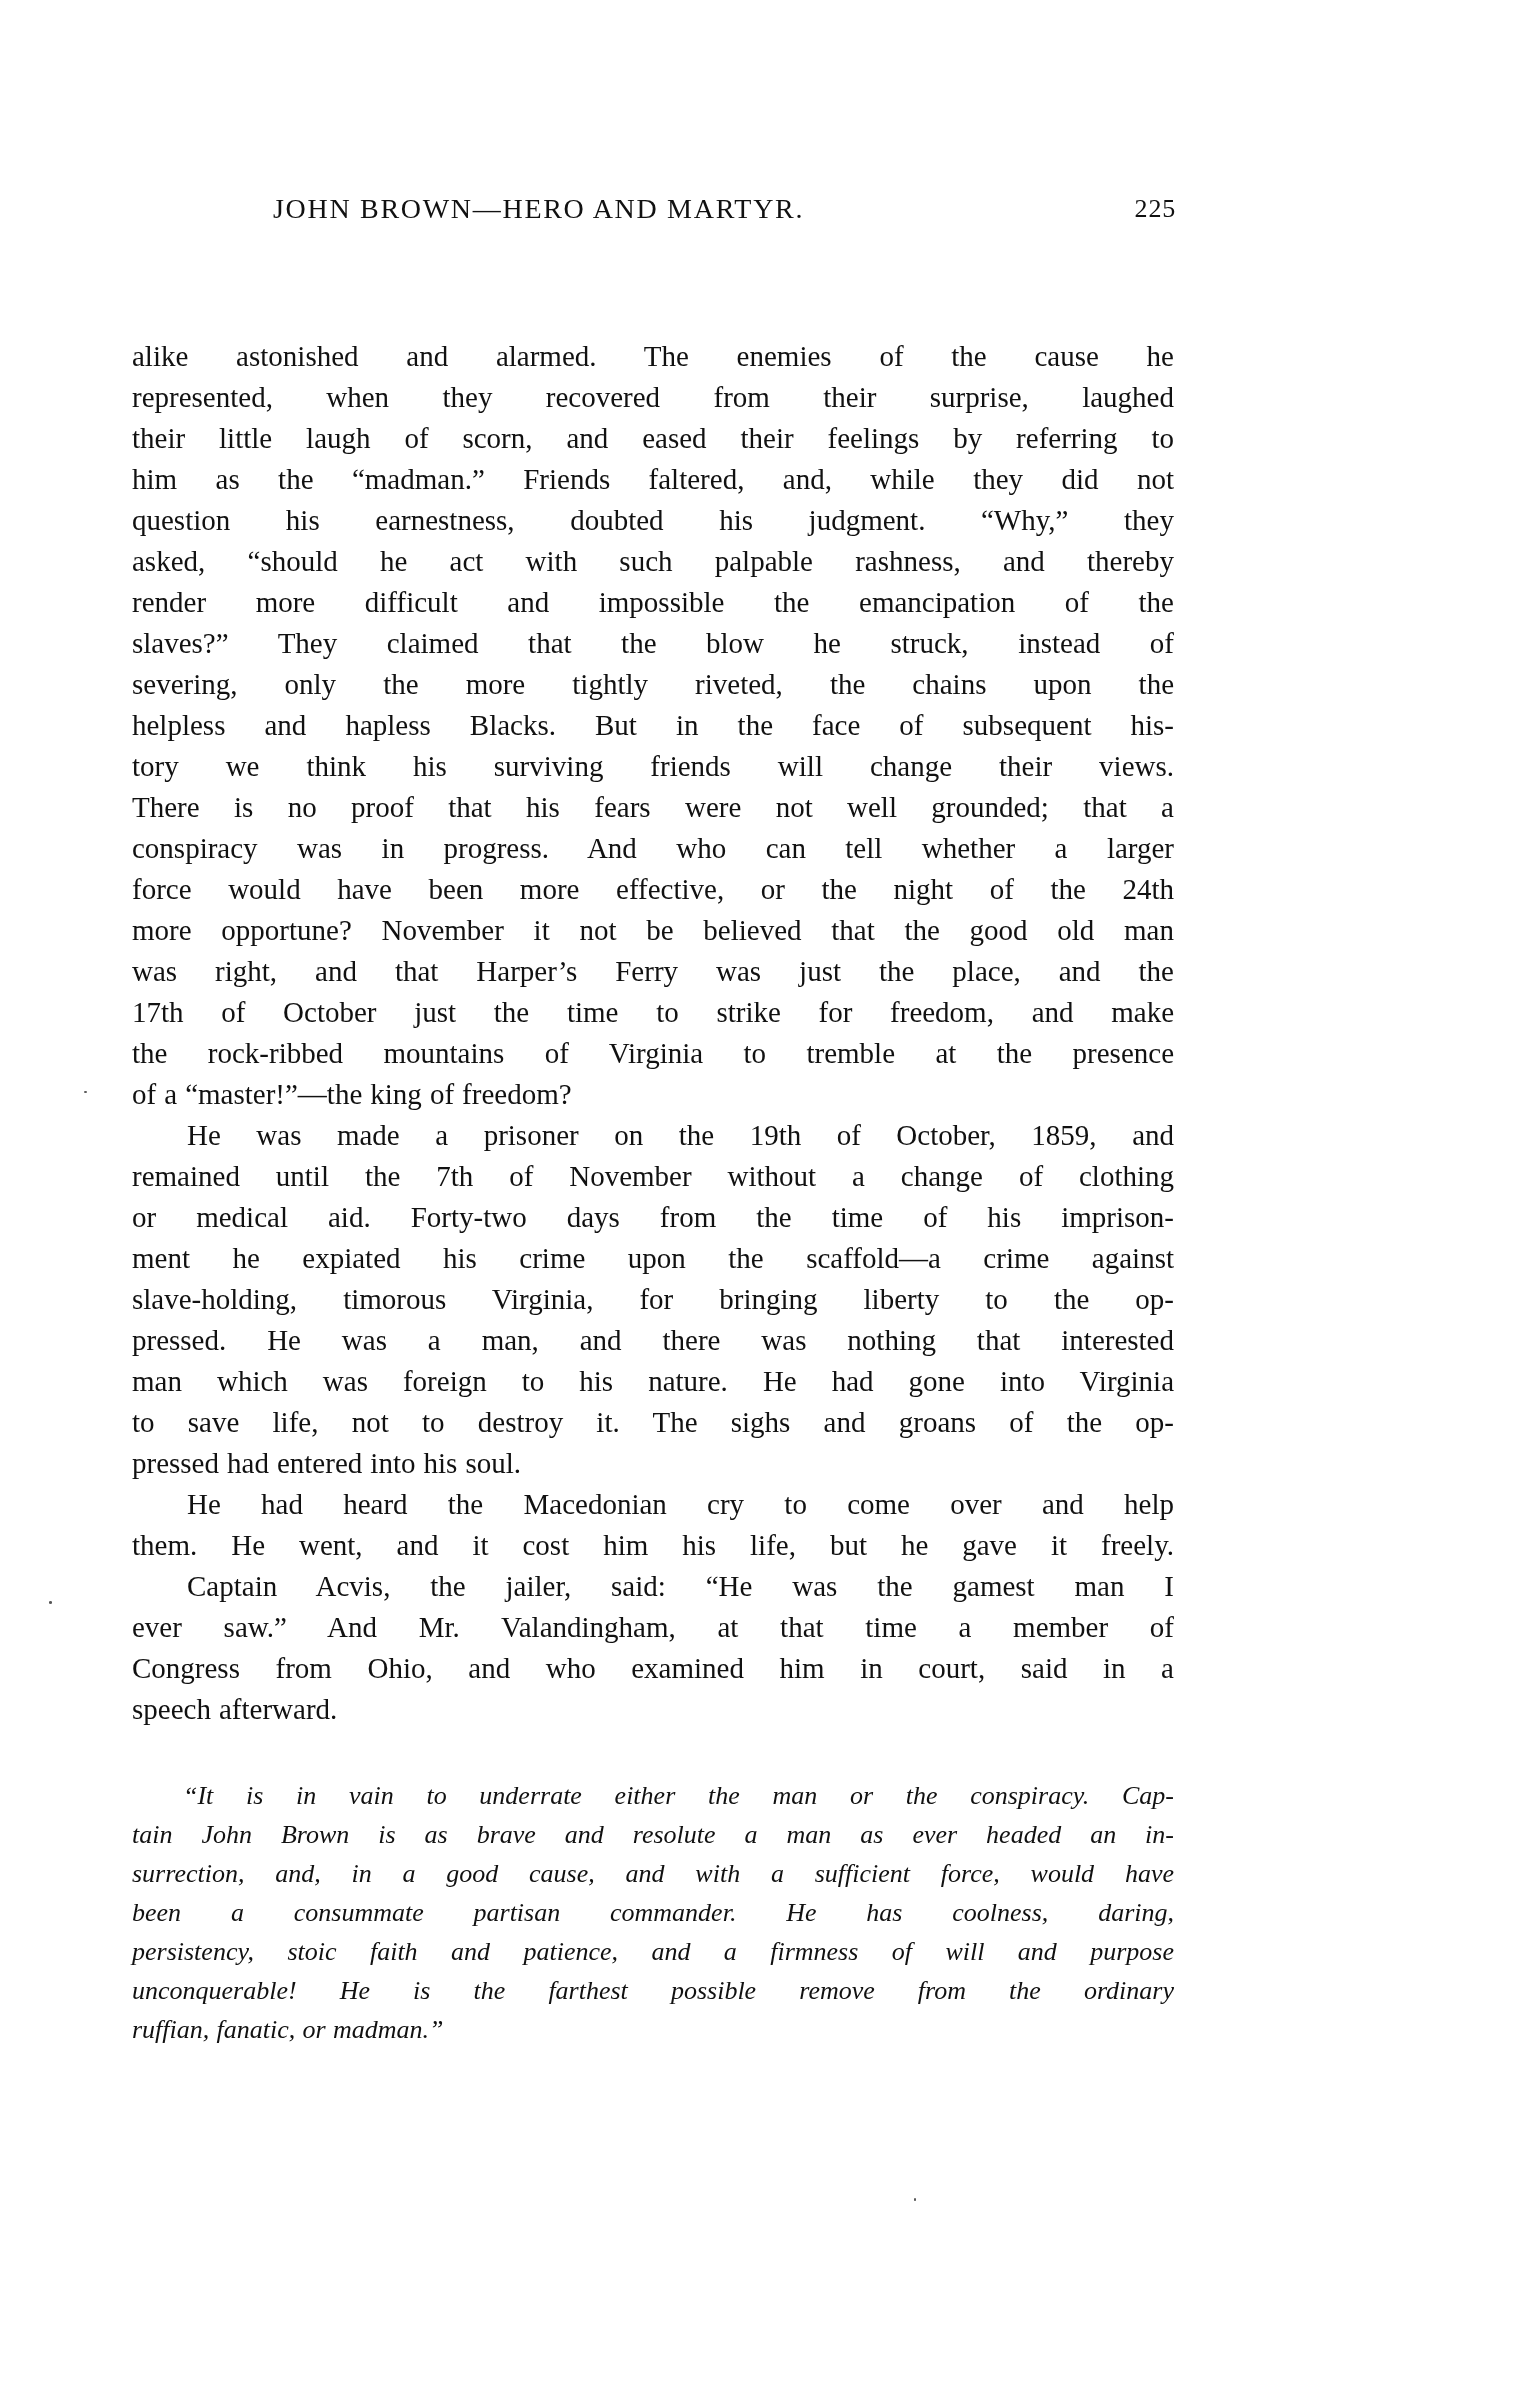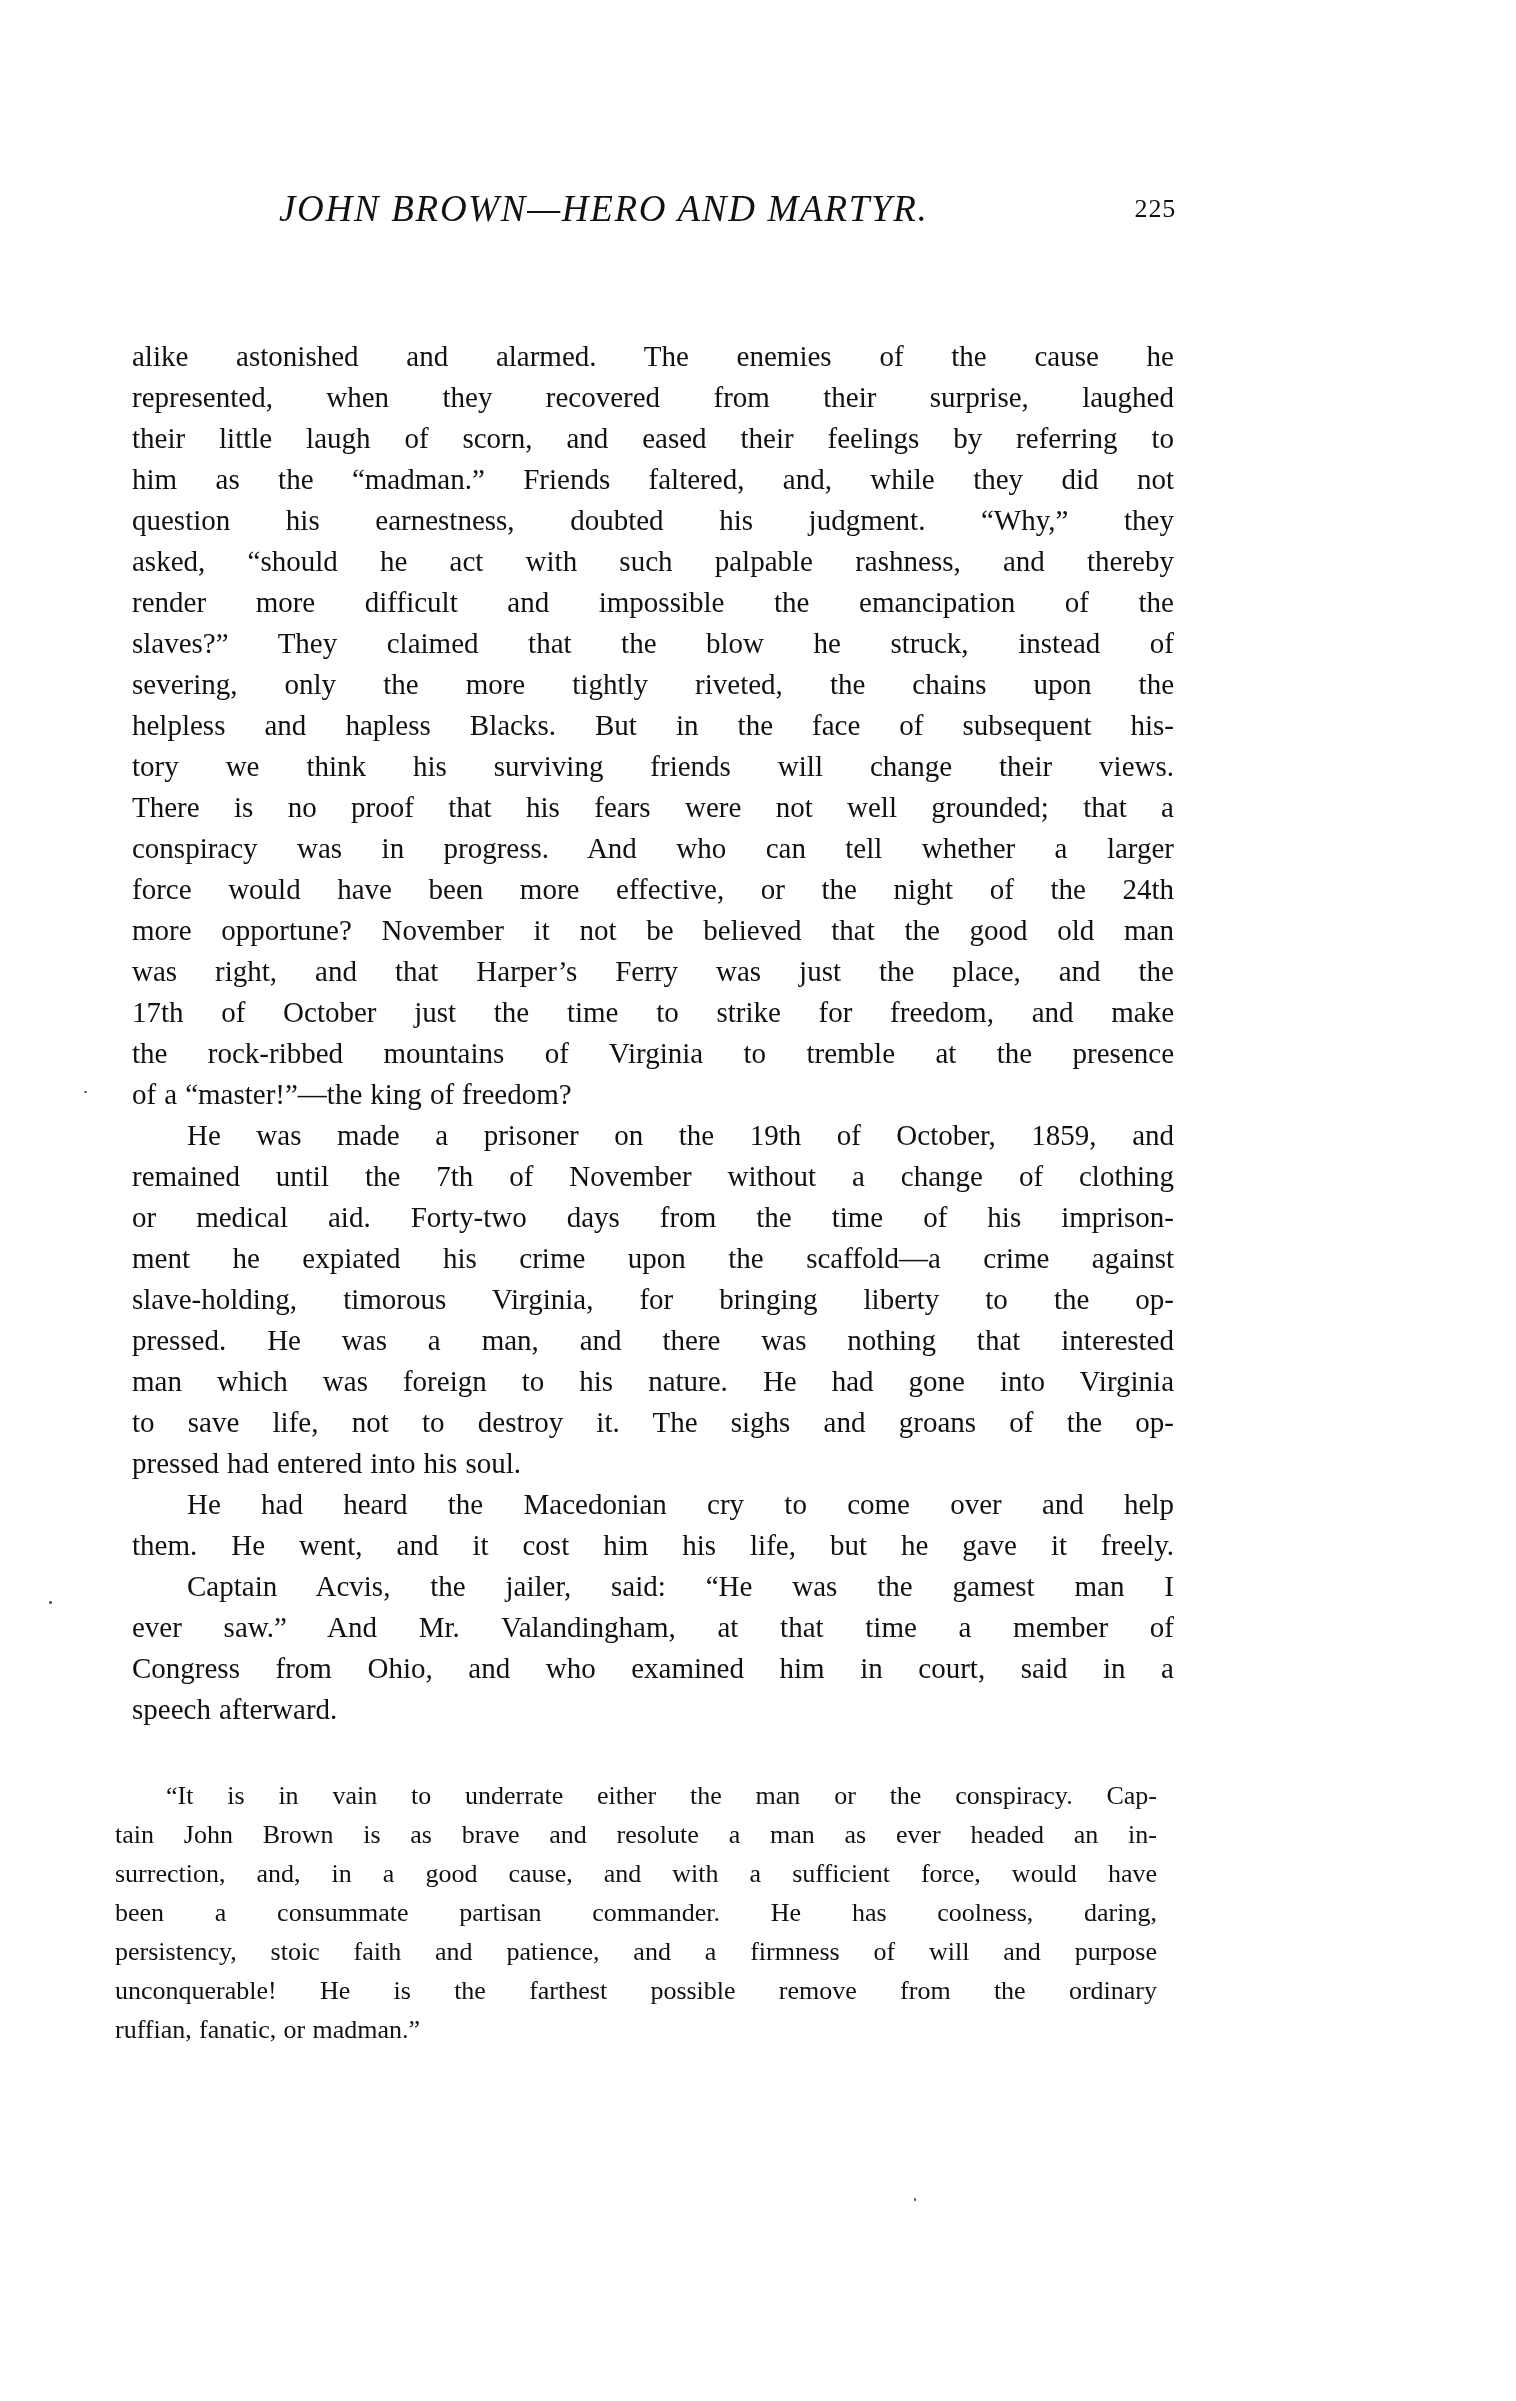--- a/index.html
+++ b/index.html
@@ -10,25 +10,24 @@
     body {
       width: 1517px;
       height: 2401px;
       position: relative;
       overflow: hidden;
       color: #111111;
       font-family: "Liberation Serif", "DejaVu Serif", serif;
     }
     .running-head {
       position: absolute;
-      left: 279px;
+      left: 273px;
       top: 190px;
       width: 730px;
-      font-size: 37px;
-      font-style: italic;
+      font-size: 28px;
       letter-spacing: 1.7px;
       white-space: nowrap;
       line-height: 37px;
     }
     .page-number {
       position: absolute;
       left: 1125px;
       top: 190px;
       width: 51px;
       text-align: right;
@@ -55,24 +54,25 @@
       word-spacing: 0.8px;
     }
     .line.last {
       text-align-last: left;
     }
     .line.indent {
       padding-left: 55px;
     }
     .quote-text {
       position: absolute;
-      left: 115px;
+      left: 132px;
       top: 1776px;
       width: 1042px;
       font-size: 26px;
+      font-style: italic;
     }
     .quote-text .line {
       height: 39px;
       line-height: 39px;
     }
     .quote-text .line.indent {
       padding-left: 51px;
     }
     .speck {
       position: absolute;

